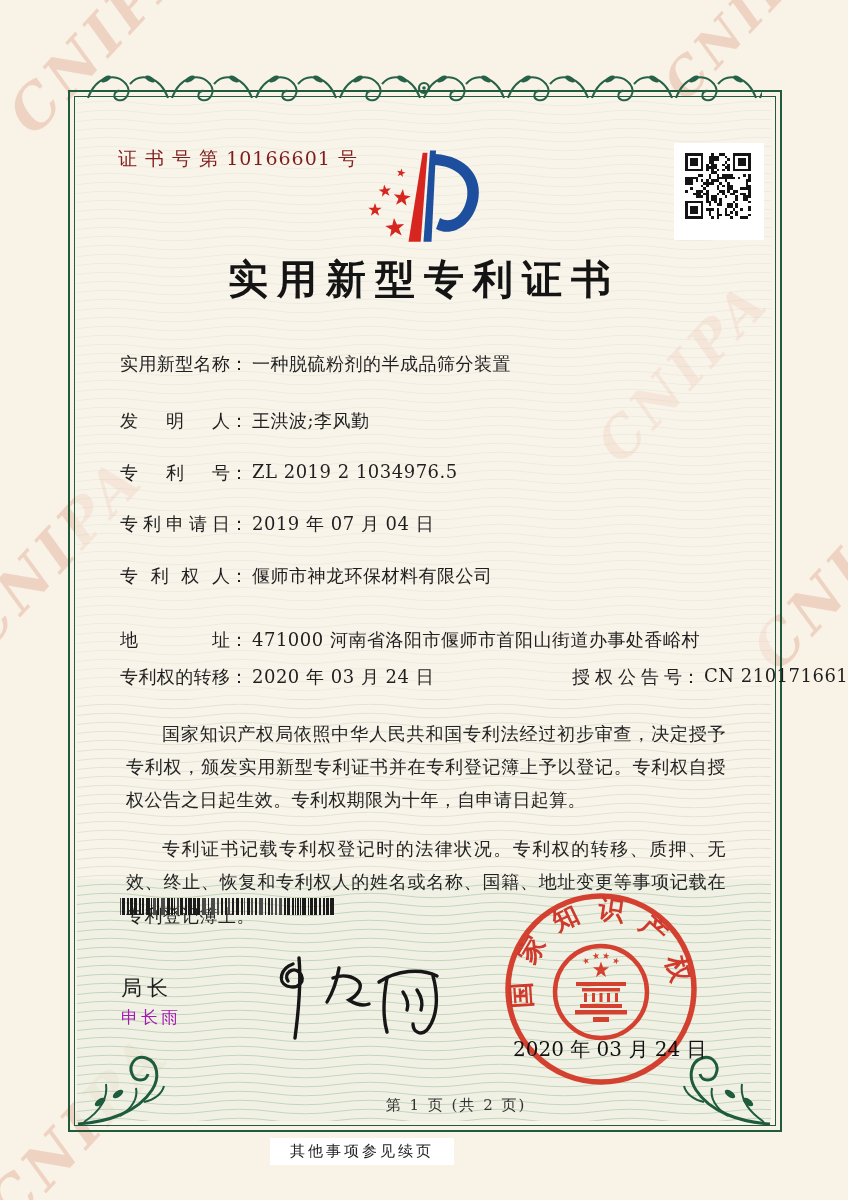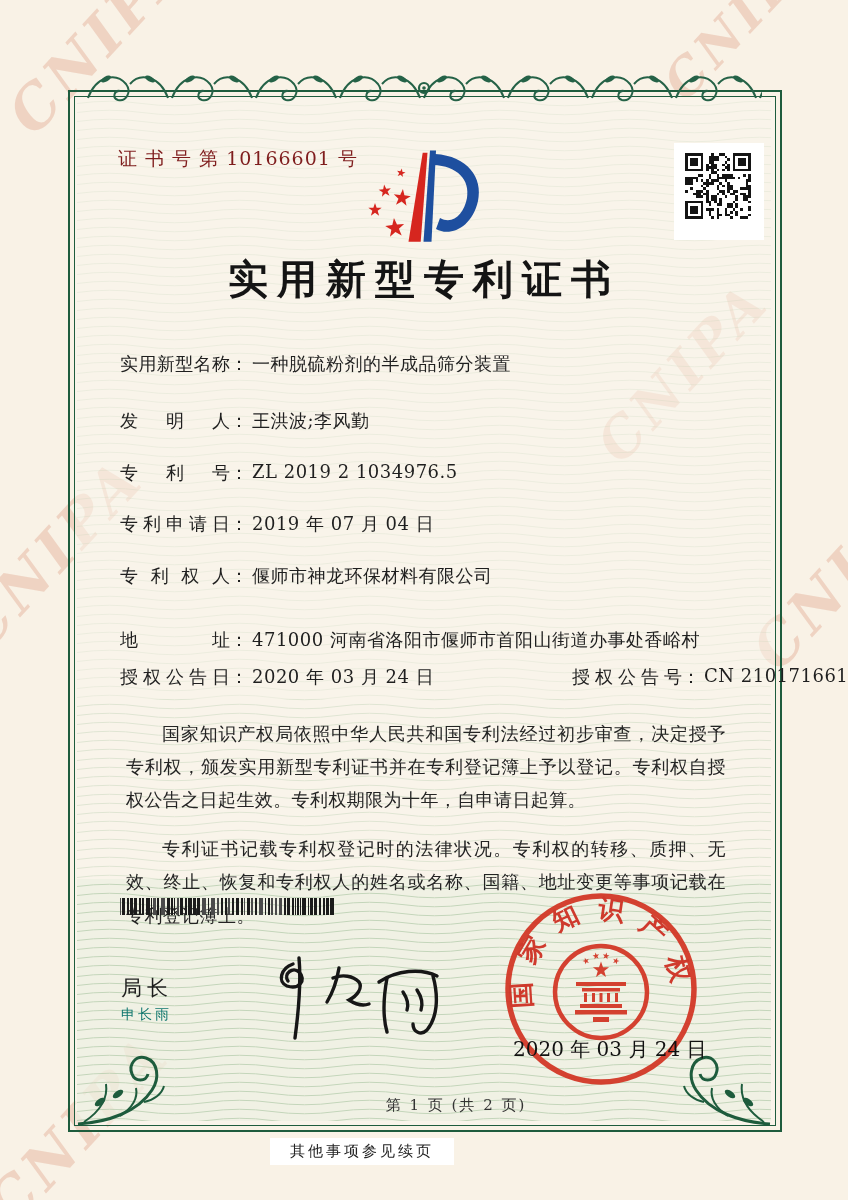--- a/index.html
+++ b/index.html
@@ -37,21 +37,21 @@
   .fvalue{display:inline-block;margin-left:4px;letter-spacing:0.5px;vertical-align:top;}
   .row2b{position:absolute;left:452px;top:0;}
   .paras{
     position:absolute;left:110px;top:701px;width:632px;
     font-size:18px;line-height:1.84;text-align:justify;letter-spacing:0.4px;color:#242424;
   }
   .paras p{margin:16px;text-indent:2em;}
   .barcode{position:absolute;left:120px;top:898px;width:216px;height:17px;display:flex;align-items:stretch;}
   .barcode span{display:block;height:100%;}
   .director-label{position:absolute;left:121px;top:974px;font-size:21px;letter-spacing:5px;color:#1c1c1c;}
-  .director-name{position:absolute;left:121px;top:1006px;font-size:14px;letter-spacing:3px;color:#0f766e;}
+  .director-name{position:absolute;left:121px;top:1006px;font-size:17px;letter-spacing:3px;color:#a21caf;}
   .sig{position:absolute;left:255px;top:952px;}
   .seal{position:absolute;left:501px;top:889px;mix-blend-mode:multiply;opacity:0.95;}
   .seal-date{
     position:absolute;left:513px;top:1036px;width:178px;text-align:center;
     font-size:20px;color:#111;letter-spacing:0px;white-space:nowrap;z-index:6;
   }
   .page-num{position:absolute;left:74px;top:1096px;width:764px;text-align:center;font-size:15px;letter-spacing:2px;color:#333;}
   .cont-note{position:absolute;left:0;top:1138px;width:724px;text-align:center;}
   .cont-note span{display:inline-block;background:#ffffff;padding:4px 20px;font-size:15px;letter-spacing:3px;color:#222;}
 </style>
@@ -434,21 +434,21 @@
     <div class="row" style="top:512px;">
       <span class="flabel">专利申请日</span><span class="colon">：</span><span class="fvalue">2019 年 07 月 04 日</span>
     </div>
     <div class="row" style="top:564px;">
       <span class="flabel">专 利 权 人</span><span class="colon">：</span><span class="fvalue">偃师市神龙环保材料有限公司</span>
     </div>
     <div class="row" style="top:581px;margin-top:47px;">
       <span class="flabel">地 址</span><span class="colon">：</span><span class="fvalue">471000 河南省洛阳市偃师市首阳山街道办事处香峪村</span>
     </div>
     <div class="row" style="top:665px;">
-      <span class="flabel">授权公告日</span><span class="colon">：</span><span class="fvalue">2020 年 03 月 24 日</span>
+      <span class="flabel">专利权的转移</span><span class="colon">：</span><span class="fvalue">2020 年 03 月 24 日</span>
       <span class="row2b">
         <span class="flabel">授权公告号</span><span class="colon">：</span><span class="fvalue">CN 210171661 U</span>
       </span>
     </div>
 
     <div class="paras">
       <p>国家知识产权局依照中华人民共和国专利法经过初步审查，决定授予专利权，颁发实用新型专利证书并在专利登记簿上予以登记。专利权自授权公告之日起生效。专利权期限为十年，自申请日起算。</p>
       <p>专利证书记载专利权登记时的法律状况。专利权的转移、质押、无效、终止、恢复和专利权人的姓名或名称、国籍、地址变更等事项记载在专利登记簿上。</p>
     </div>
 

